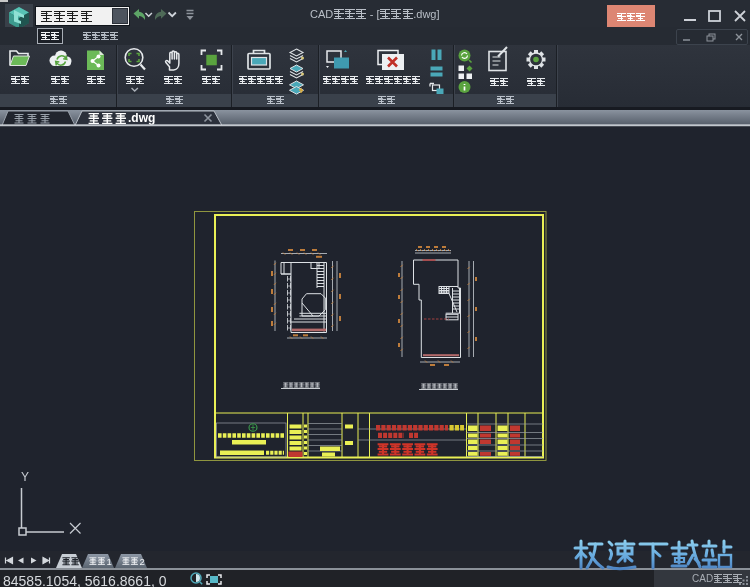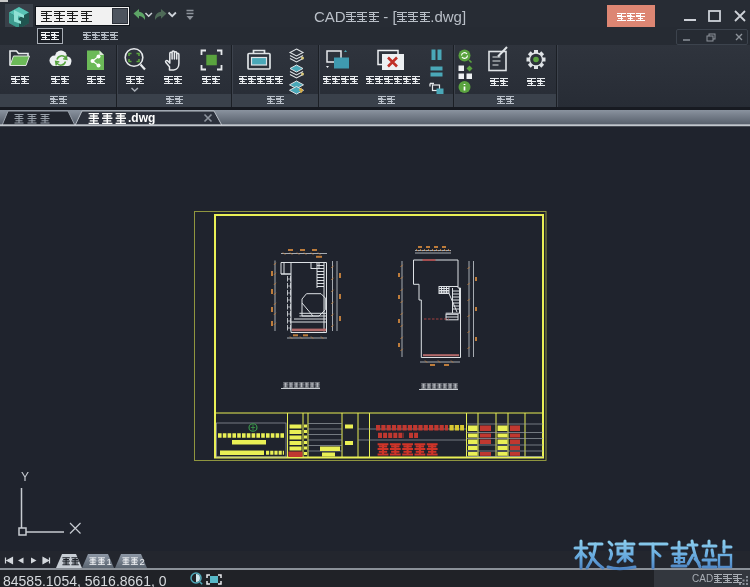--- a/index.html
+++ b/index.html
@@ -5,21 +5,21 @@
 *{margin:0;padding:0;box-sizing:border-box}
 html,body{width:750px;height:587px;overflow:hidden}
 body{font-family:"Liberation Sans",sans-serif;background:#20242e;position:relative}
 .abs{position:absolute}
 
 #titlebar{position:absolute;left:0;top:0;width:750px;height:27px;background:#272c34}
 #logo{position:absolute;left:5px;top:4px;width:28px;height:27px;background:#394049}
 #dropdown{position:absolute;left:35px;top:6px;width:95px;height:20px;background:#f1f1f1;border:1px solid #10151b}
 #dropdown .txt{position:absolute;left:4px;top:3px;font-size:11px;color:#1c1c1c;letter-spacing:1px}
 #dropdown .btn{position:absolute;right:1px;top:1px;width:16px;height:16px;background:#4d545e;border:1px solid #2b3038}
-#title-text{position:absolute;left:310px;top:8px;width:160px;text-align:center;font-size:15px;color:#b9bfc7}
+#title-text{position:absolute;left:310px;top:8px;width:160px;text-align:left;font-size:11px;color:#b9bfc7}
 #loginbtn{position:absolute;left:607px;top:5px;width:48px;height:24px;background:#dd8673;color:#fff;font-size:11px;text-align:center;line-height:24px}
 
 #tabrow{position:absolute;left:0;top:27px;width:750px;height:18px;background:#262b33}
 #tab-cy{position:absolute;left:37px;top:1px;width:26px;height:16px;border:1px solid #a8aeb6;background:#1c2027;color:#f0f2f4;font-size:11px;text-align:center;line-height:15px}
 #tab-kz{position:absolute;left:82px;top:3px;font-size:11px;color:#b3bac2}
 #mdibox{position:absolute;left:676px;top:2px;width:72px;height:16px;border:1px solid #3c434d;border-radius:2px}
 
 #ribbon{position:absolute;left:0;top:45px;width:750px;height:62px;background:linear-gradient(#2f343d,#272c35)}
 .group{position:absolute;top:0;height:62px}
 .group .label{position:absolute;left:0;bottom:0;width:100%;height:13px;background:#3a414b;font-size:11px;color:#bac1ca;text-align:center;line-height:13px}

